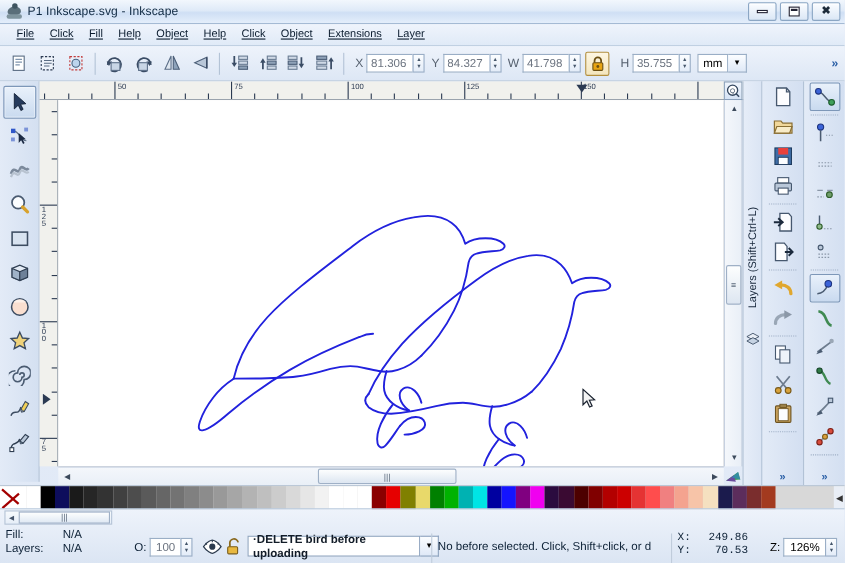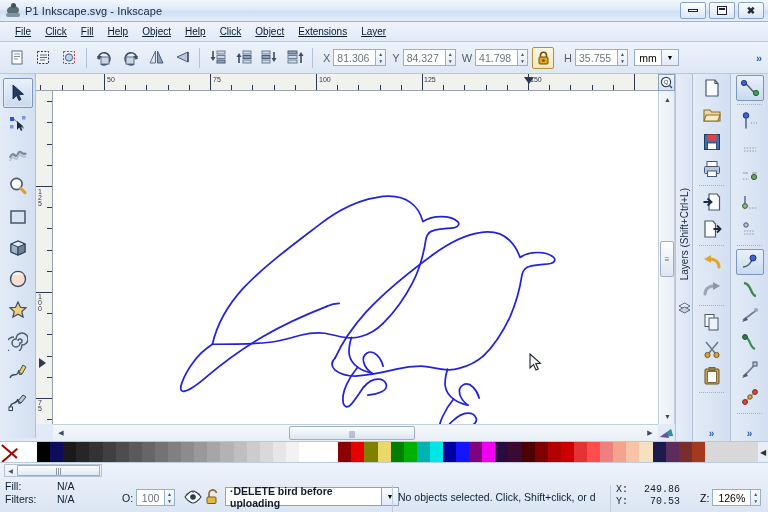--- a/index.html
+++ b/index.html
@@ -818,21 +818,21 @@
           <span class="grip">|||</span>
         </div>
     </div>
 
     <div class="fsblock">
       <div class="row">
         <span class="k">Fill:</span>
         <span class="v">N/A</span>
       </div>
       <div class="row">
-        <span class="k">Filters:</span>
+        <span class="k">Layers:</span>
         <span class="v">N/A</span>
       </div>
     </div>
 
     <div class="opblock">
       <span class="ol">O:</span>
       <div class="spin">
         <input readonly="" style="width: 28px; text-align: center;" value="100">
         <div class="spinarrows">
             <b>▲</b>
@@ -854,21 +854,21 @@
           <rect x="2" y="8" width="9" height="6.5" rx="1" fill="#e8b83f" stroke="#7a5d1b"></rect>
         </svg>
     </div>
 
     <div class="layerbox">
       <div class="layername">·DELETE bird before uploading</div>
       <div class="layerdd">▼</div>
     </div>
 
     <div class="vdiv" style="left:392px;top:22px;height:28px"></div>
-    <div class="statusmsg">No objects selected. Click, Shift+click, or d</div>
+    <div class="statusmsg">No before selected. Click, Shift+click, or d</div>
     <div class="vdiv" style="left:610px;top:22px;height:28px"></div>
 
     <div class="coords">
       <div><span class="lbl2">X:</span><span class="num">249.86</span></div>
       <div><span class="lbl2">Y:</span><span class="num">70.53</span></div>
     </div>
 
     <div class="zoombox">
       <span class="zl">Z:</span>
       <input readonly="" value="126%" style="">

